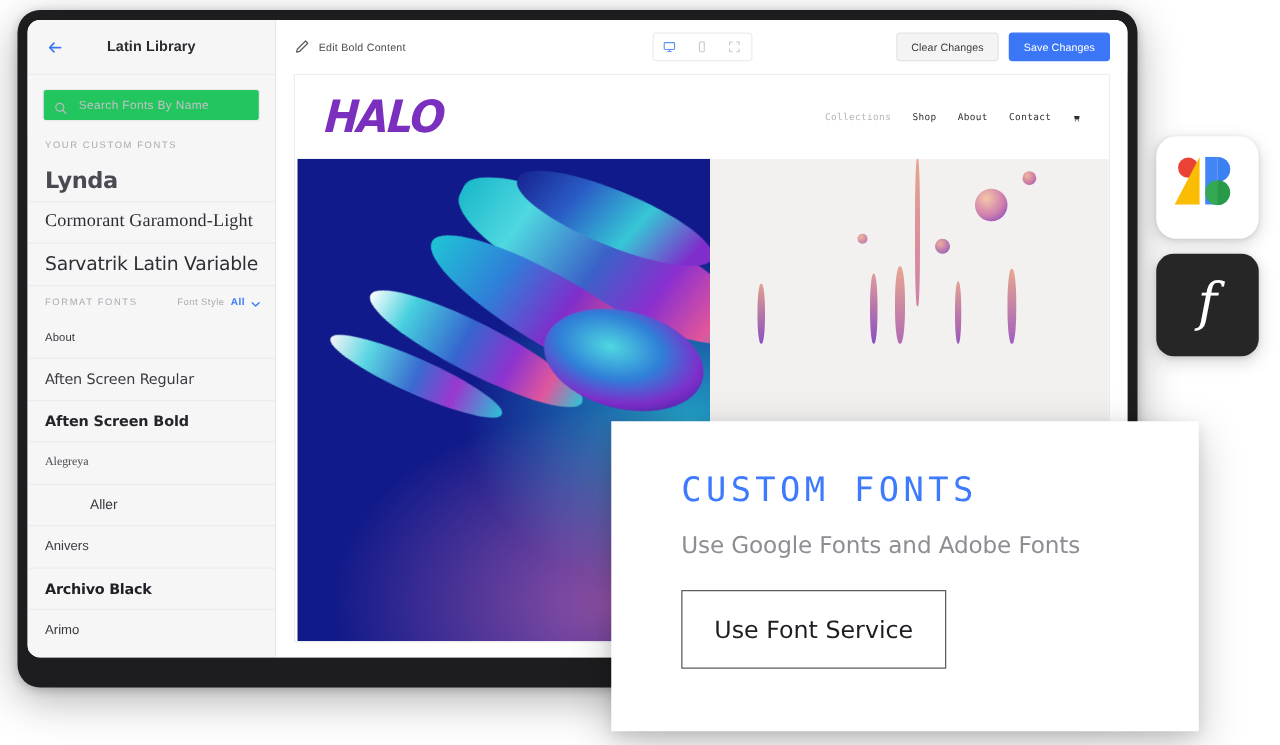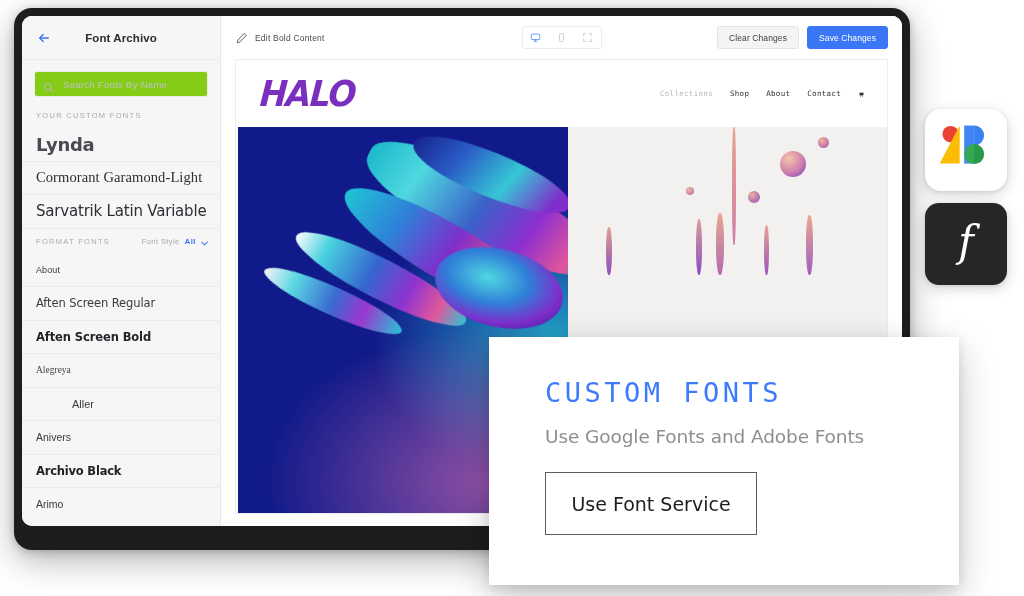--- a/index.html
+++ b/index.html
@@ -79,21 +79,21 @@
     color: #2b2b30;
     letter-spacing: 0.1px;
     pointer-events: none;
   }
   .search-wrap {
     padding: 11px 12px 10px 12px;
     background: #f6f6f7;
   }
   .search-box {
     height: 24px;
-    background: #84cc16;
+    background: #22c55e;
     border: 1px solid #eaeaec;
     border-radius: 3px;
     display: flex;
     align-items: center;
     padding: 0 8px;
     gap: 7px;
   }
   .search-icon { width: 11px; height: 11px; color: #b9b9bf; flex: 0 0 11px; }
   .search-input {
     border: none;
@@ -426,21 +426,21 @@
 
     <div class="sidebar">
 
       <div class="sidebar-header">
         <div class="back-arrow">
           <svg viewBox="0 0 16 16" width="14" height="14" fill="none" stroke="currentColor" stroke-width="1.6" stroke-linecap="round" stroke-linejoin="round">
             <path d="M13 8H3.5"></path>
               <path d="M7 4L3.2 8 7 12"></path>
           </svg>
         </div>
-        <div class="sidebar-title">Font Archivo</div>
+        <div class="sidebar-title">Latin Library</div>
       </div>
 
       <div class="search-wrap">
         <div class="search-box">
           <span class="search-icon">
             <svg viewBox="0 0 16 16" width="11" height="11" fill="none" stroke="currentColor" stroke-width="1.5">
               <circle cx="7" cy="7" r="4.6"></circle>
                 <path d="M10.4 10.4L14 14" stroke-linecap="round"></path>
             </svg>
           </span>

